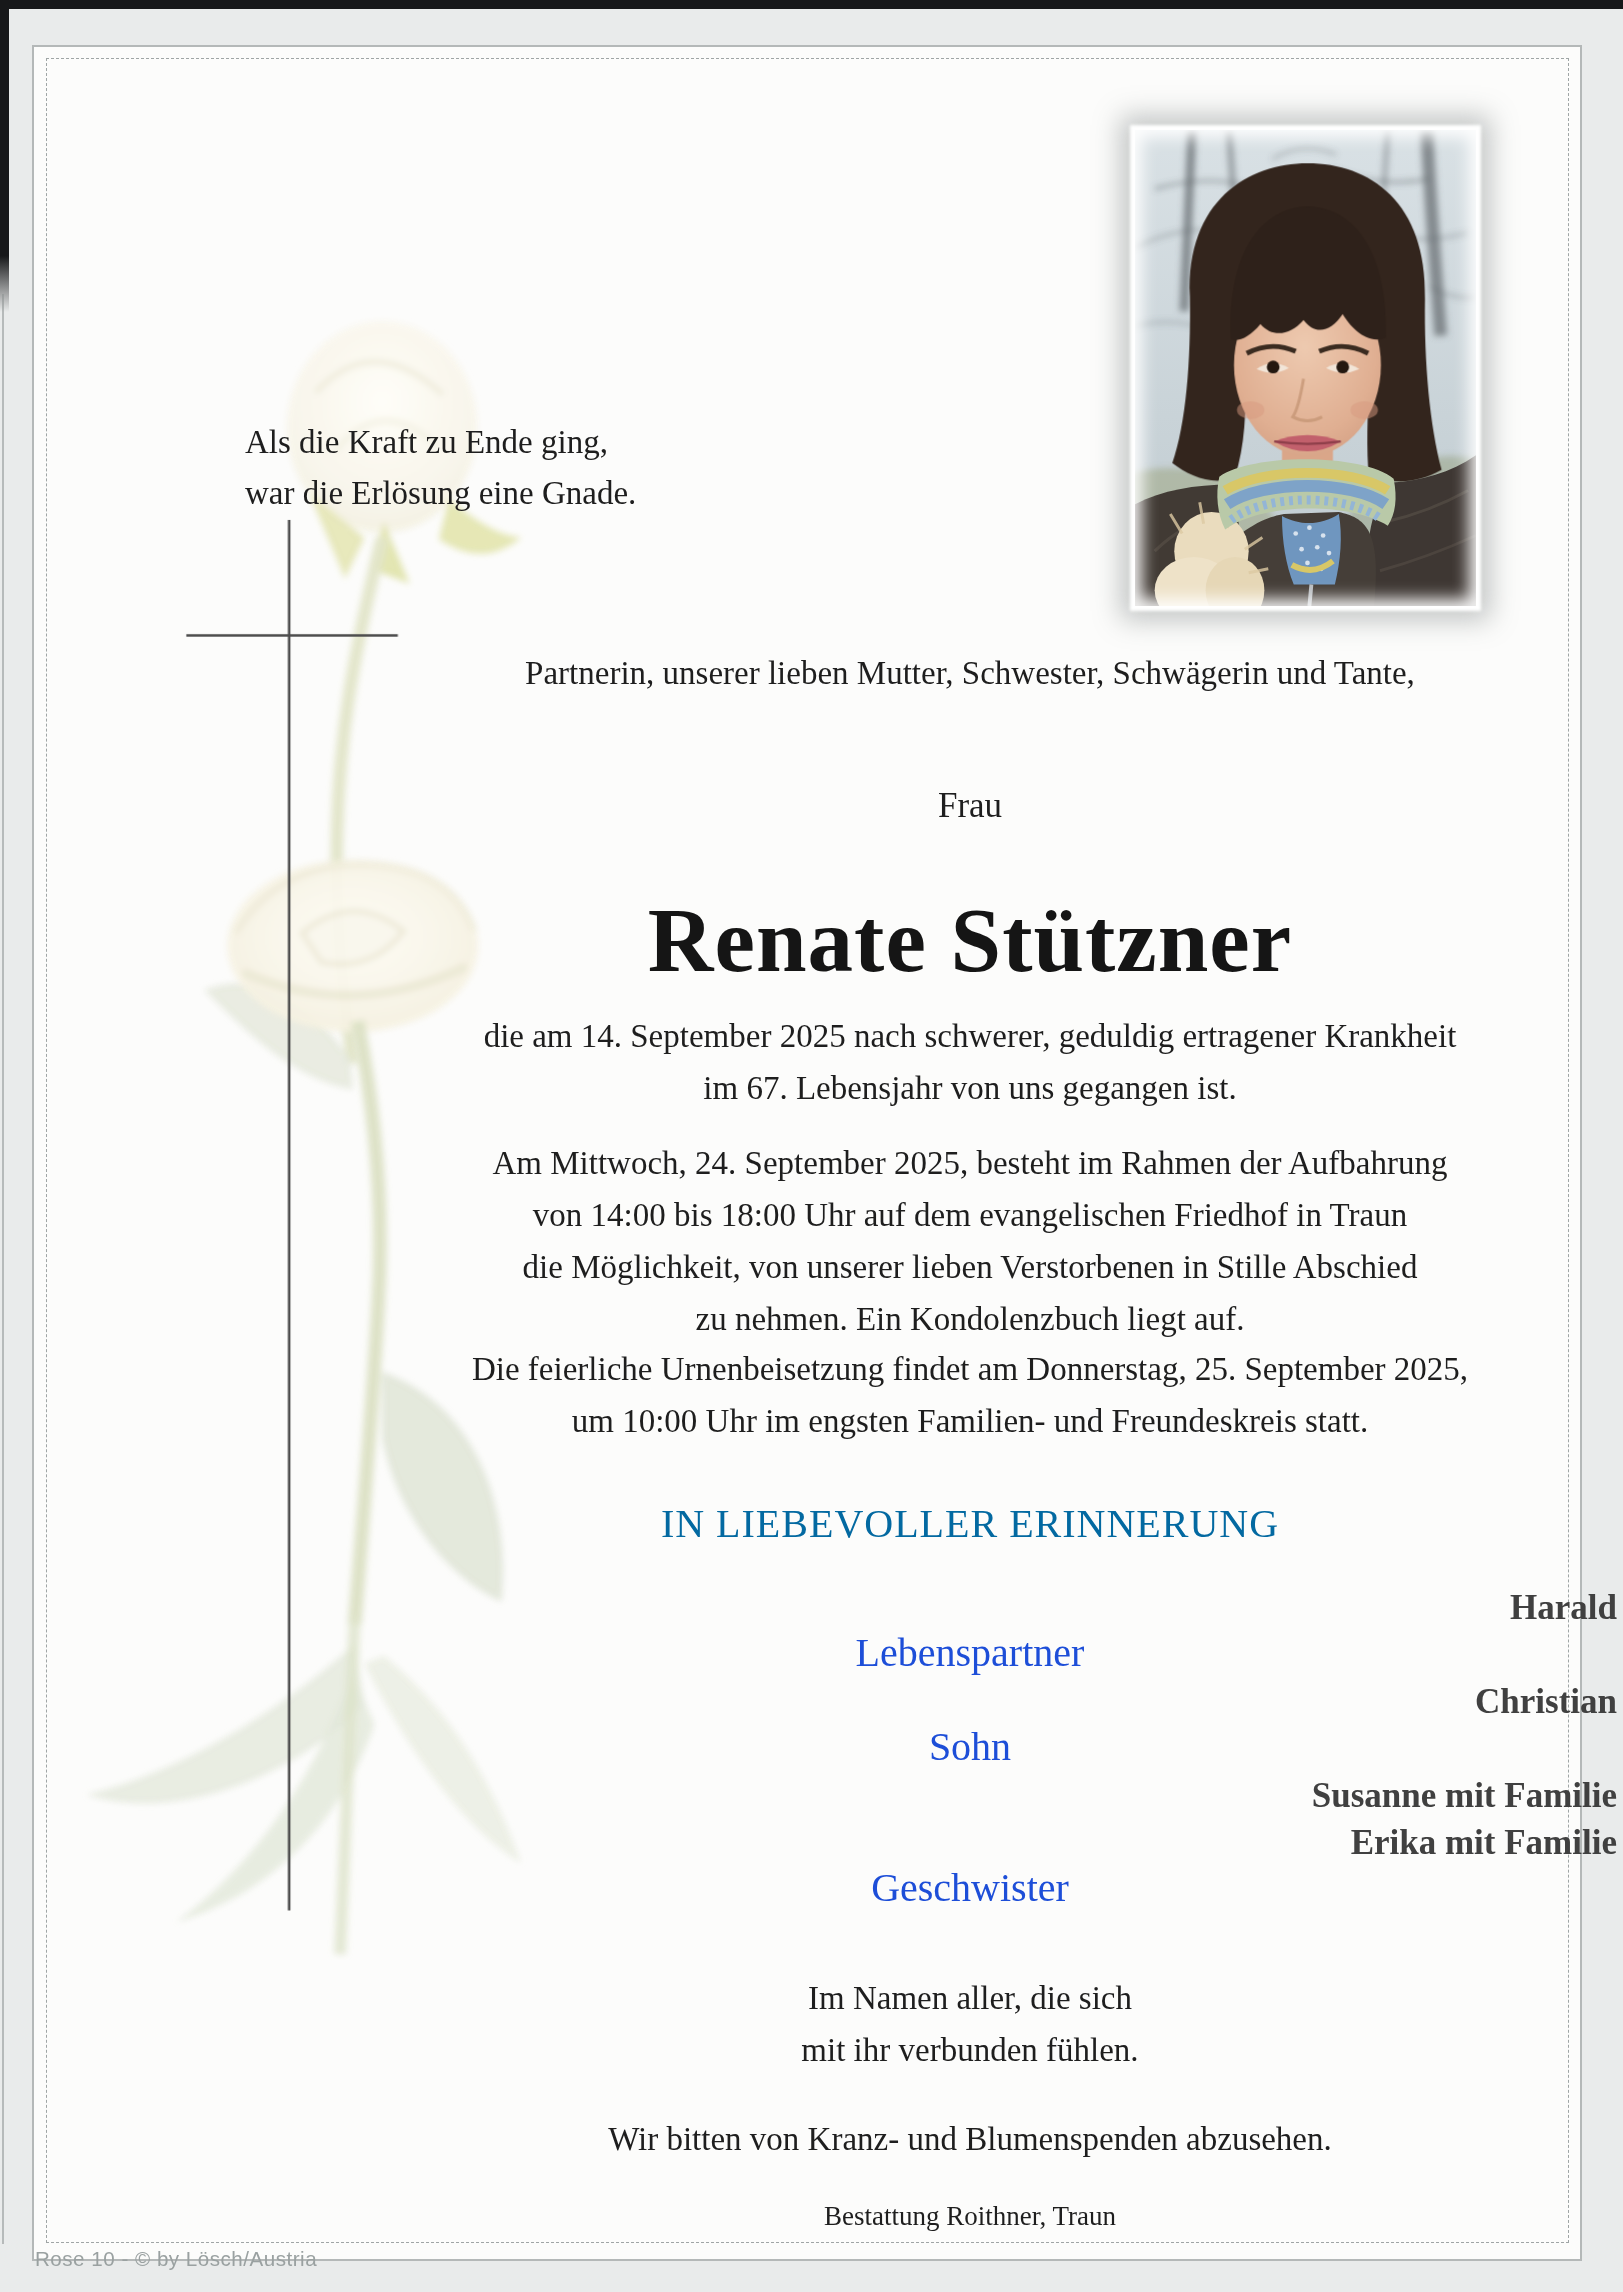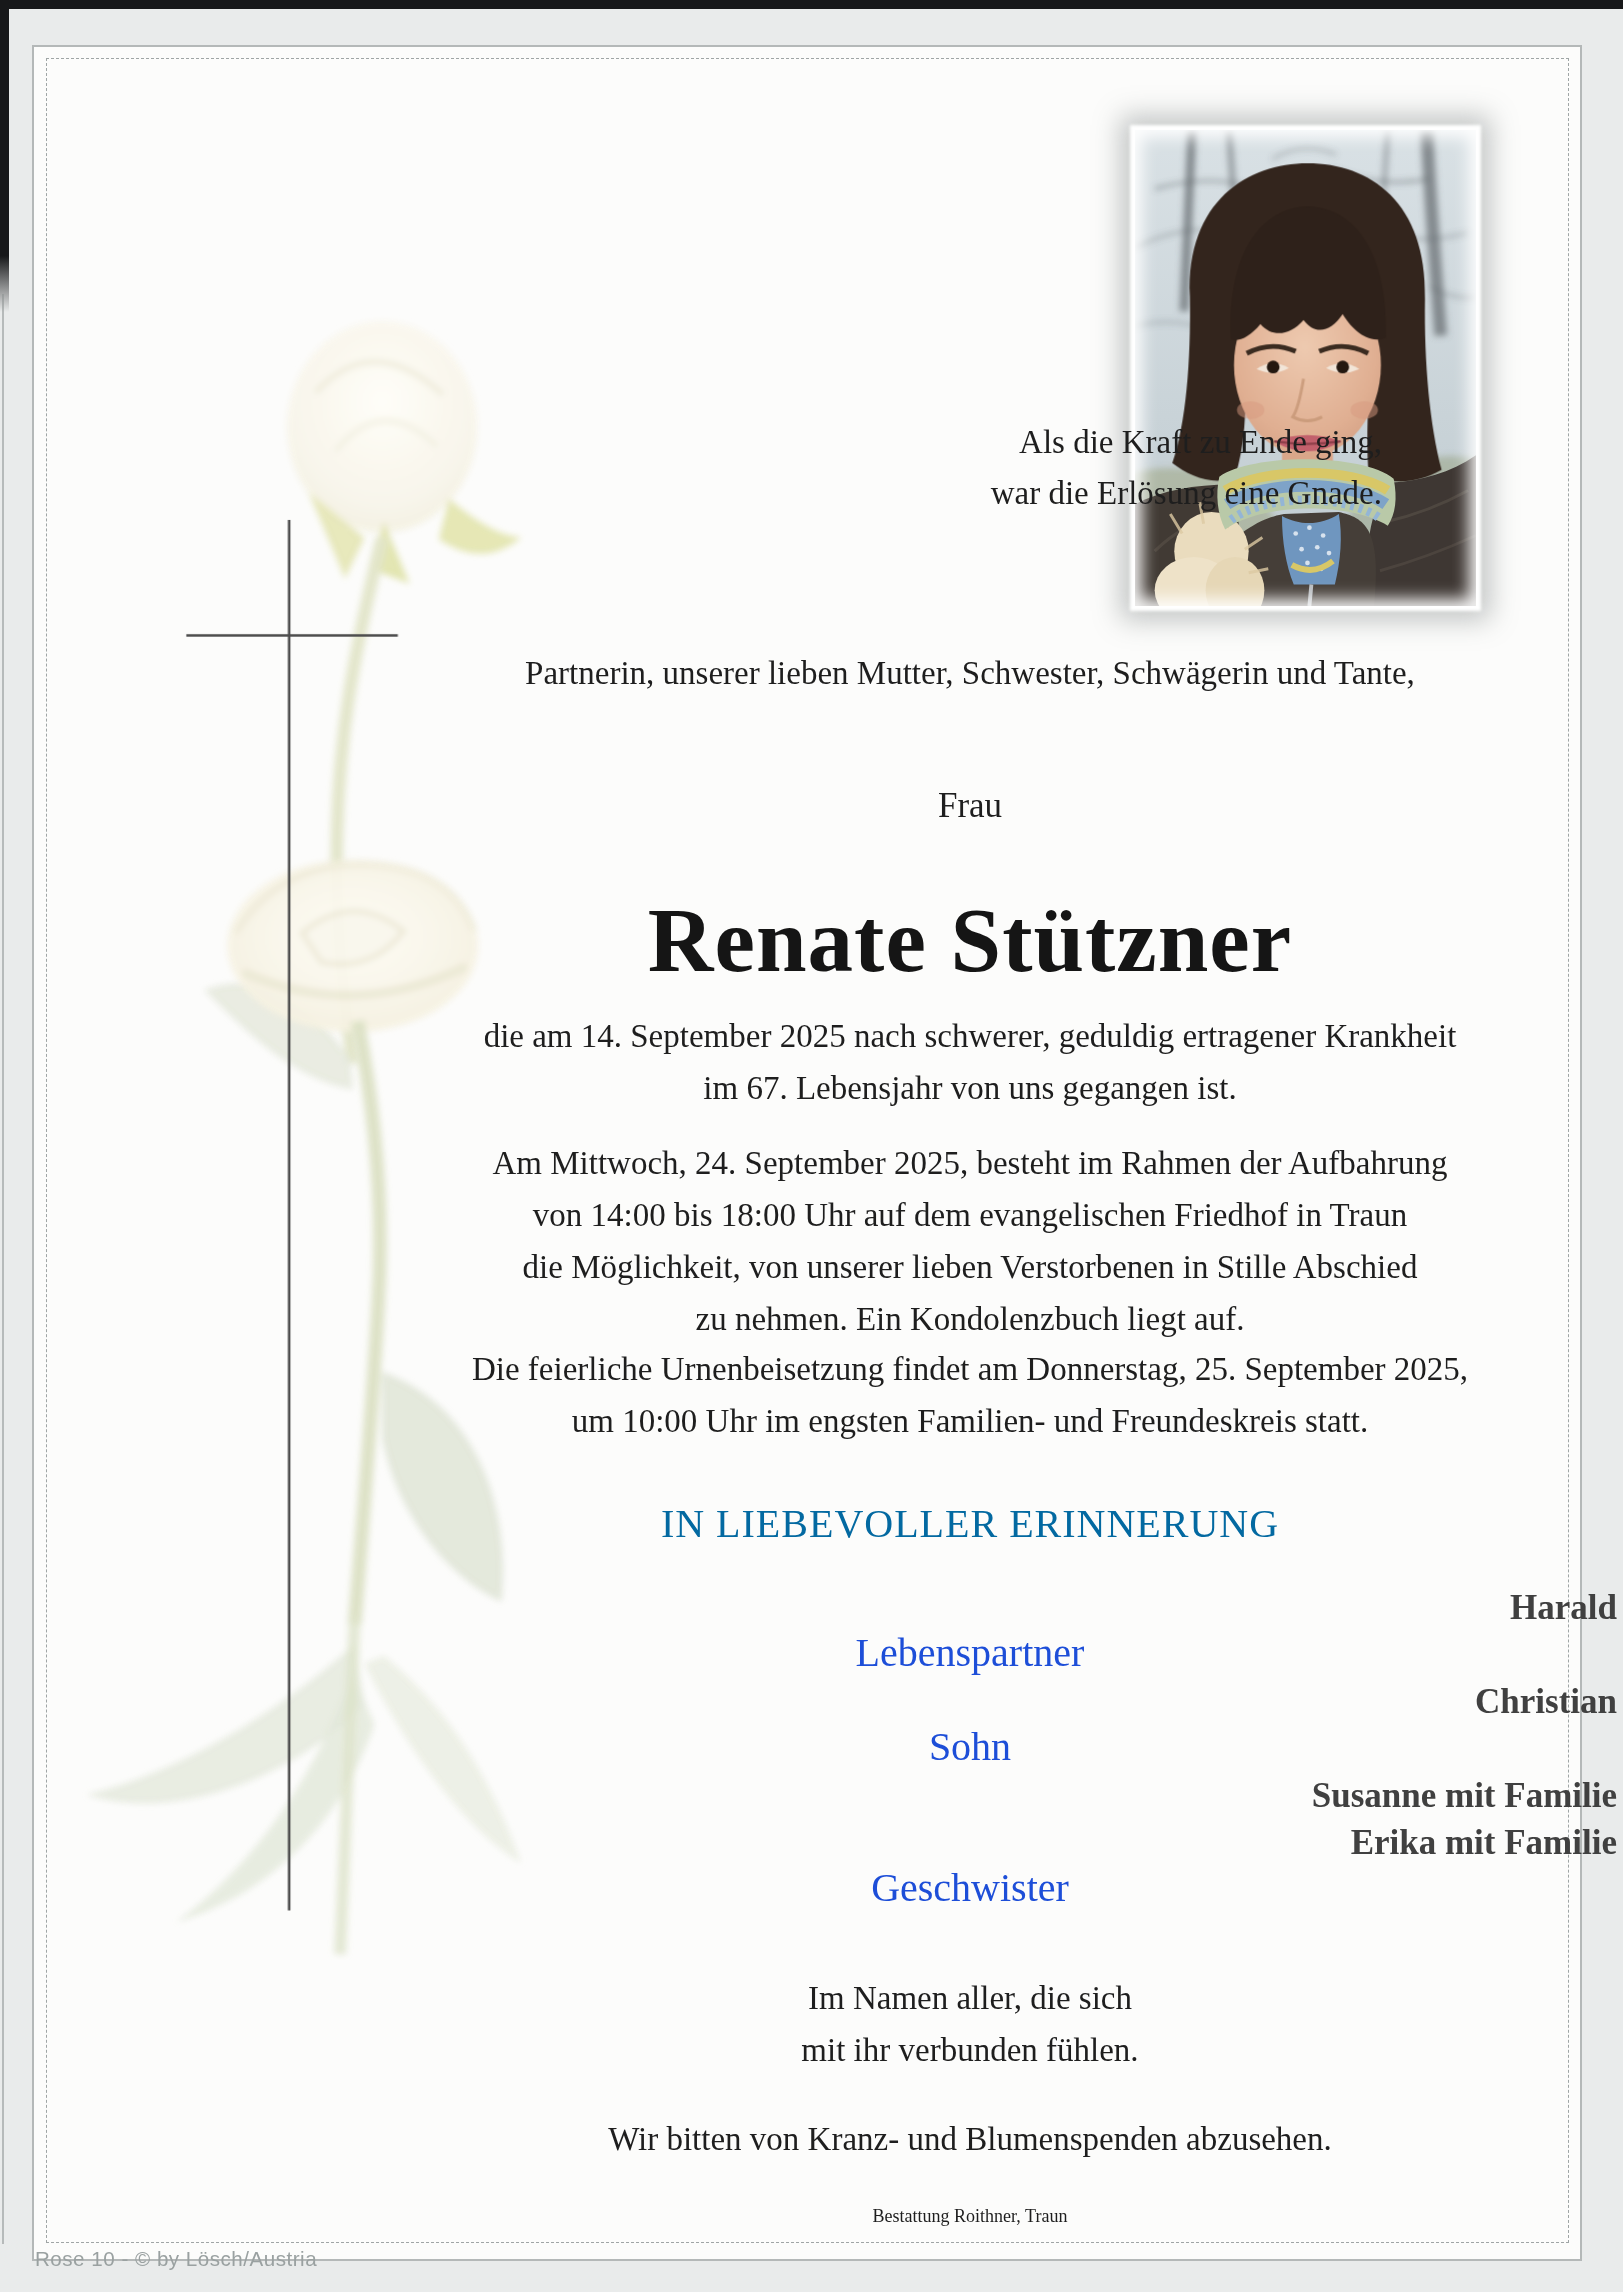--- a/index.html
+++ b/index.html
@@ -26,29 +26,29 @@
   
   .photo-wrap{position:absolute;left:1135px;top:130px;width:341px;height:476px;
     background:#fff;
     box-shadow:0 0 2.9px 4.9px #ffffff, 0 0 25.5px 13.7px rgba(120,126,126,.45);}
   .photo-wrap svg{display:block;width:341px;height:476px;}
   .photo-vignette{position:absolute;left:0;top:0;right:0;bottom:0;
     box-shadow:inset 0 0 15.7px 6.9px rgba(255,255,255,.95);}
   
   .tblock{position:absolute;left:323px;width:1294px;text-align:center;
     font-size:33px;line-height:52px;color:#1e1e1e;}
-  .quote{position:absolute;left:245px;width:1137px;text-align:right;
+  .quote{position:absolute;left:245px;width:1137px;text-align:left;
     font-size:33px;line-height:51px;color:#1e1e1e;}
   .salutation{top:780px;font-size:35px;}
   .deceased{top:887px;font-size:91px;line-height:108px;font-weight:bold;
     letter-spacing:1px;color:#151515;}
   .heading{top:1498px;font-size:40px;letter-spacing:1px;color:#0369a1;}
   .mourner-name{font-size:35px;line-height:47px;font-weight:bold;color:#404040;text-align:right;}
   .mourner-rel{font-size:40px;line-height:43px;color:#1d4ed8;}
-  .funeral{top:2201px;font-size:18px;line-height:31px;}
+  .funeral{top:2201px;font-size:27px;line-height:31px;}
   .credit{position:absolute;left:35px;top:2247px;
     font-family:"Liberation Sans","DejaVu Sans",sans-serif;
     font-size:20.6px;color:#9aa1a1;letter-spacing:0.5px;}
 </style>
 </head>
 <body>
 
 <div class="stage">
 
   <div class="outer-border"></div>

